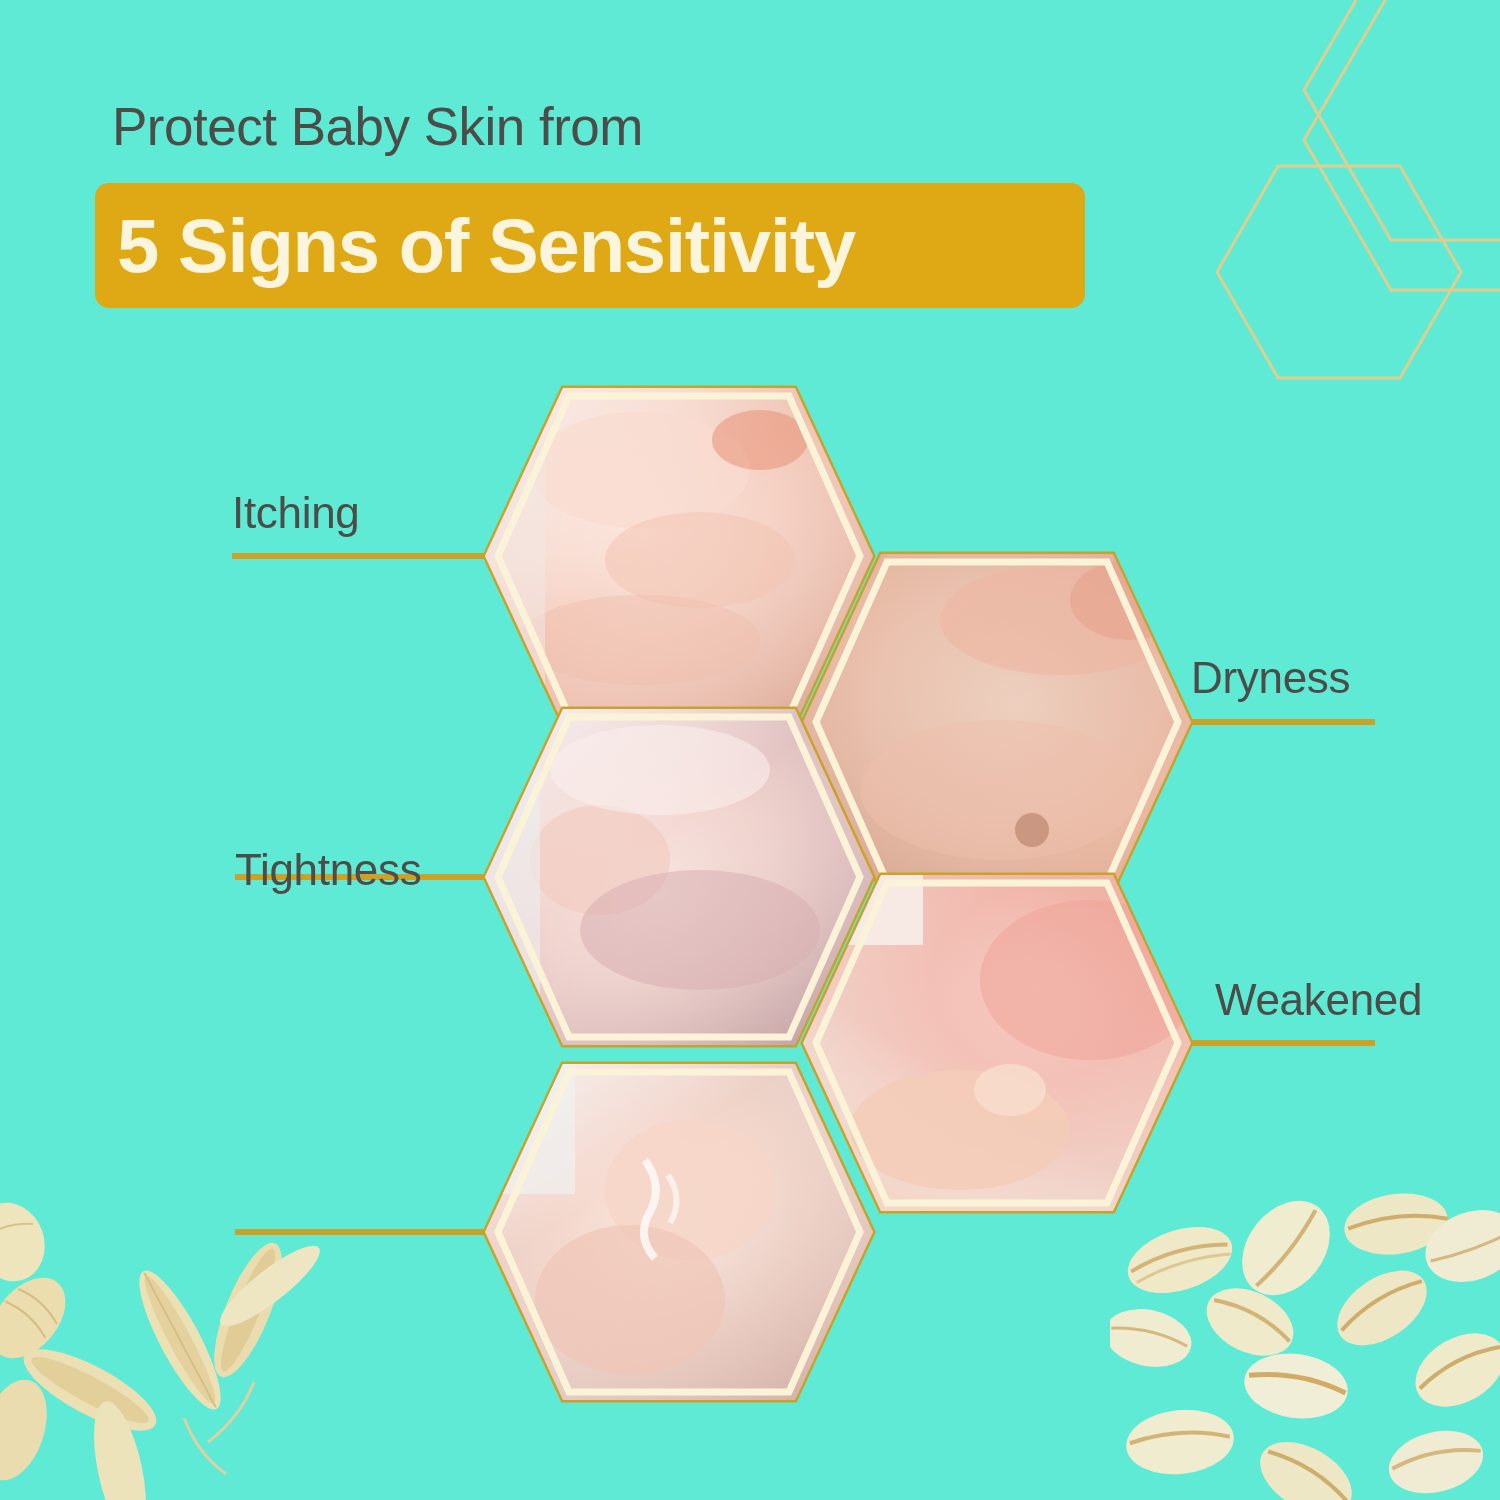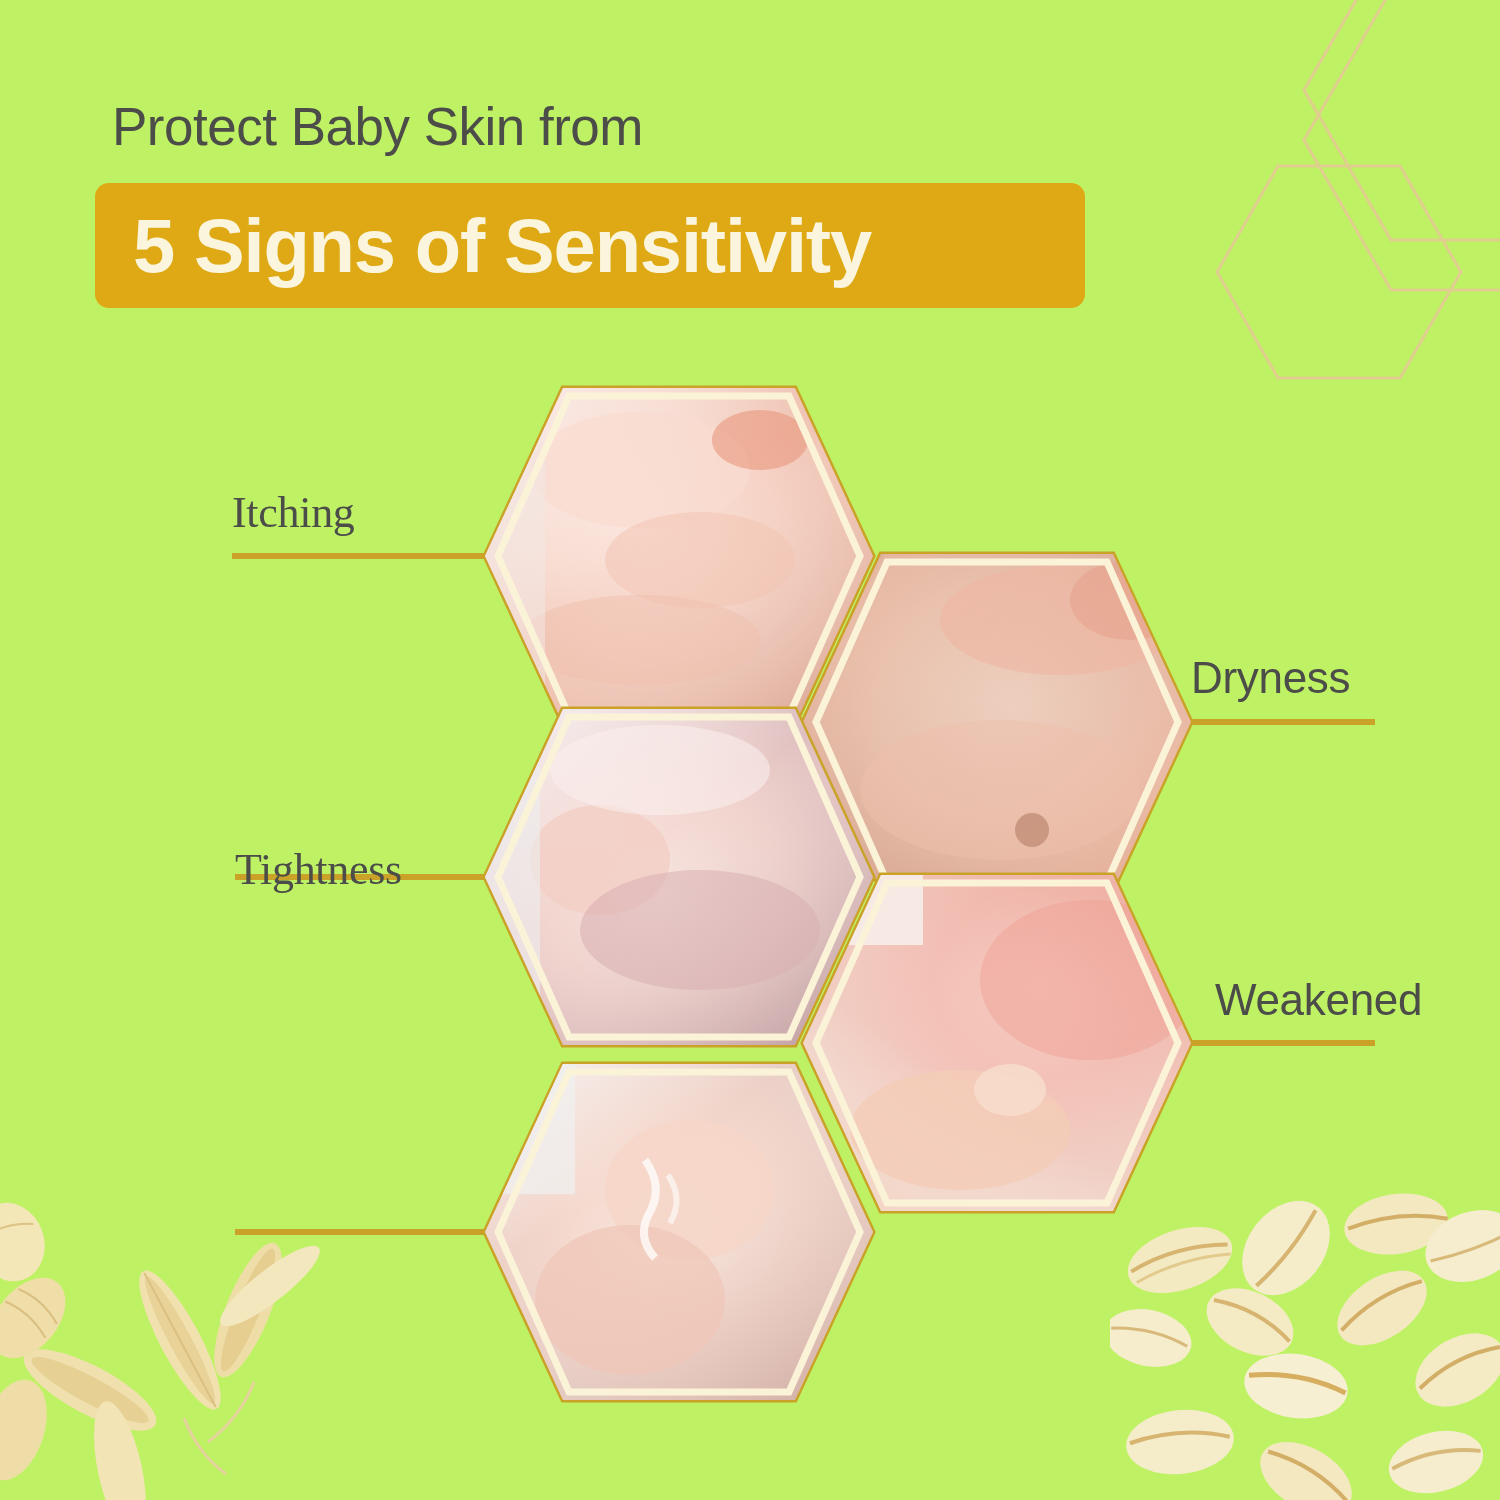--- a/index.html
+++ b/index.html
@@ -7,21 +7,21 @@
   html, body {
     width:1500px; height:1500px;
     background:#FDF6E0;
     font-family:"Liberation Sans", sans-serif;
     overflow:hidden;
   }
 
   #stage {
     position:relative;
     width:1500px; height:1500px;
-    background:#bef264;
+    background:#5eead4;
     overflow:hidden;
   }
 
   
   .deco-layer {
     position:absolute; inset:0;
     pointer-events:none;
   }
 
   
@@ -45,41 +45,40 @@
     align-items:center;
   }
 
   .title-banner-text {
     color:#FAF5DC;
     font-size:76px;
     font-weight:700;
     letter-spacing:-1.2px;
     padding-left:22px;
     white-space:nowrap;
-    margin-left:16px;
   }
 
   
   #comb {
     position:absolute;
     left:0; top:0;
     width:1500px; height:1500px;
   }
 
   
   .sign-label {
     position:absolute;
     color:#4C4C49;
     font-size:44px;
     font-weight:400;
     letter-spacing:-0.3px;
     line-height:1.18;
     white-space:pre-line;
   }
-  .sign-label.left  { text-align:center;font-family:Liberation Serif, serif; }
+  .sign-label.left  { text-align:center; }
   .sign-label.right { text-align:right; }
 
   
   .oats { position:absolute; pointer-events:none; }
   #oats-bl { left:-30px; bottom:-20px; width:380px; height:330px; }
   #oats-br { right:-10px; bottom:-10px; width:400px; height:320px; }
 </style>
 </head>
 <body>
 

